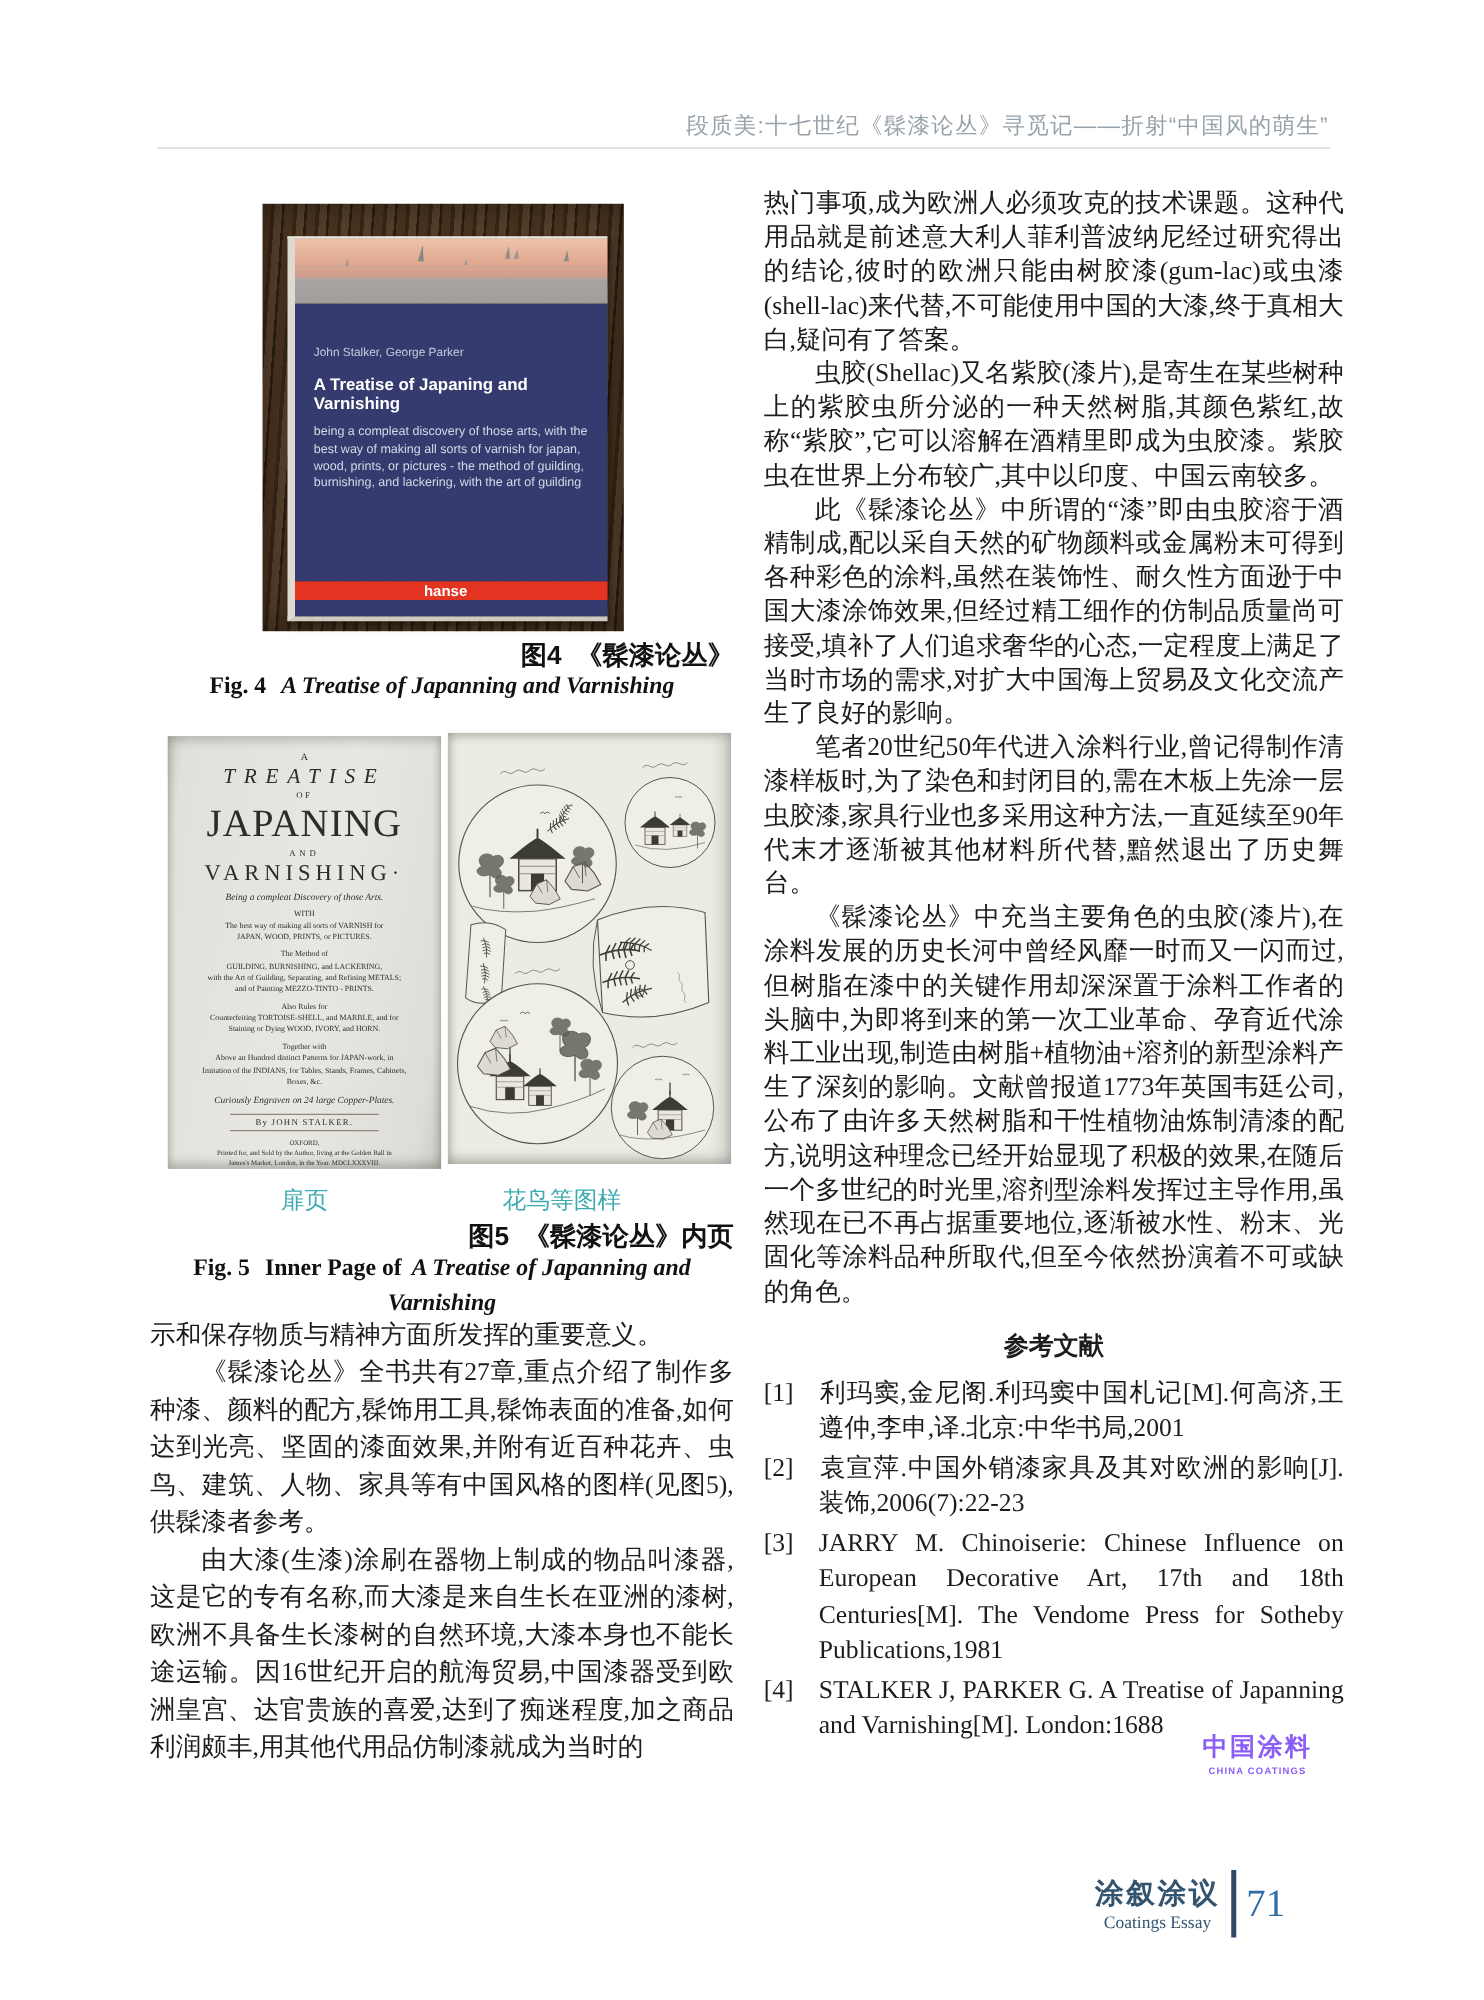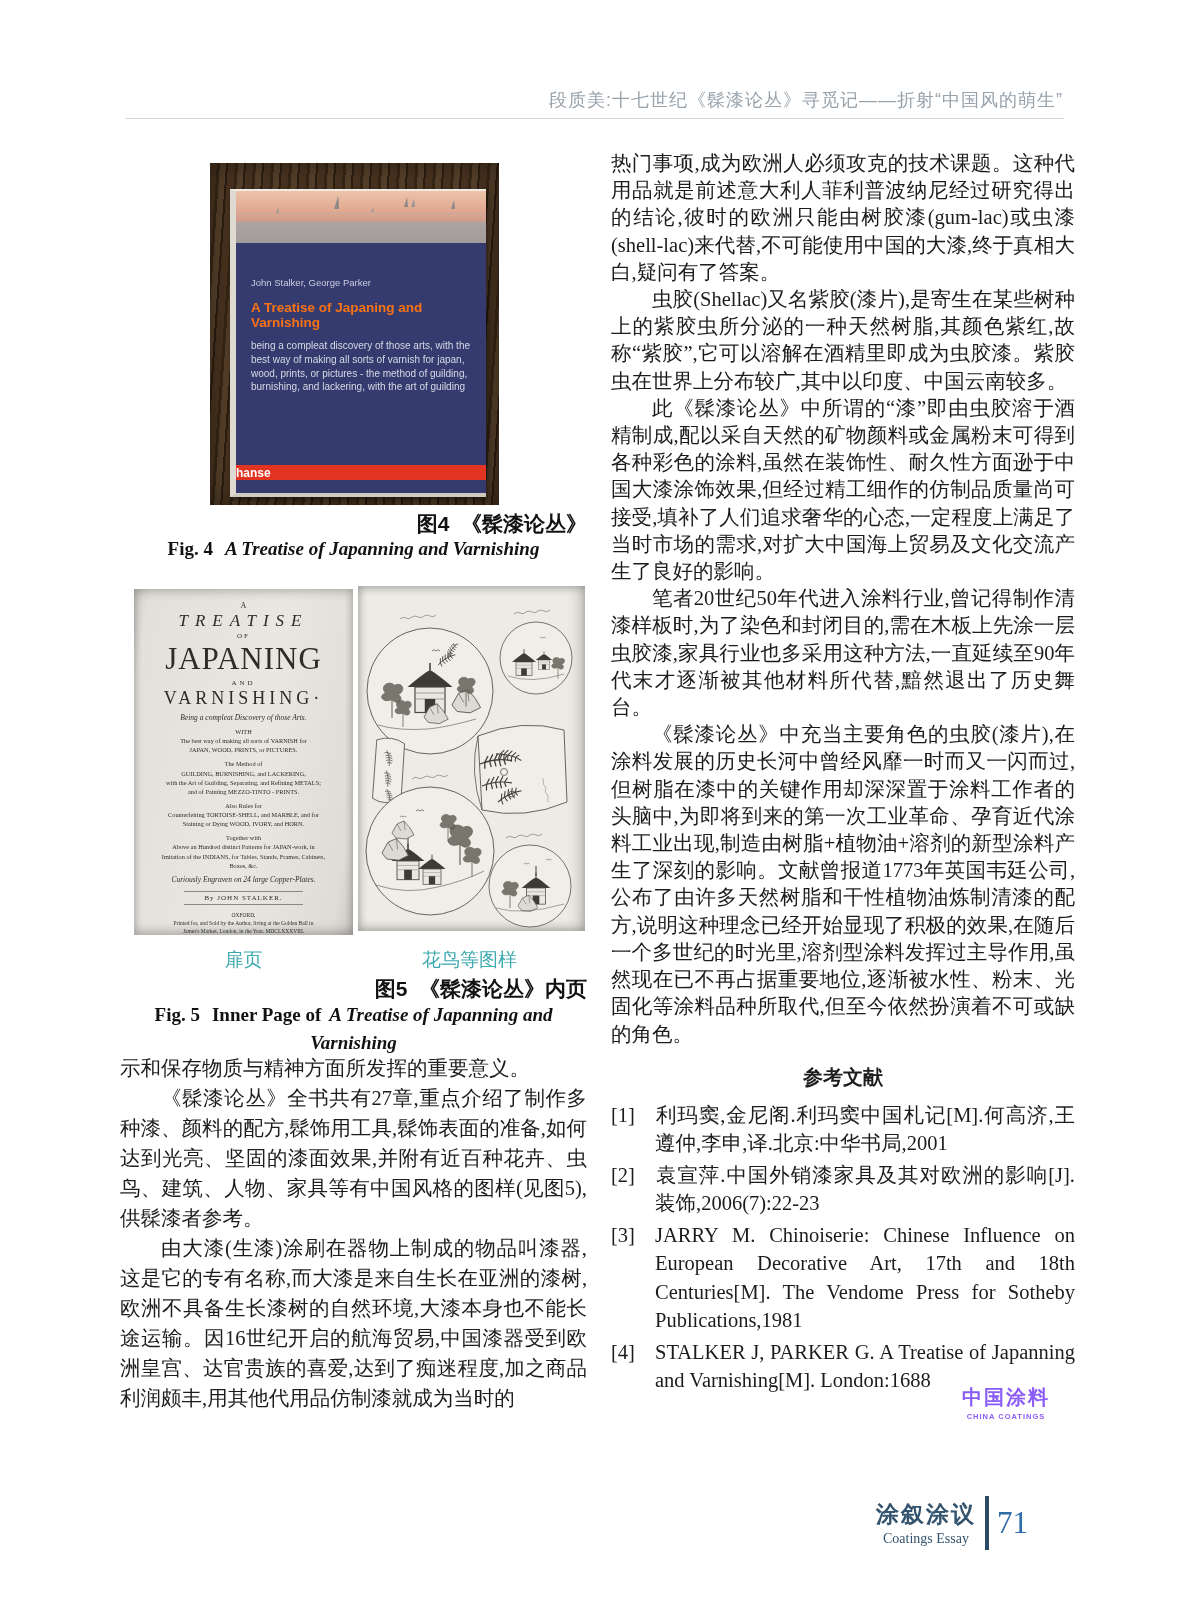--- a/index.html
+++ b/index.html
@@ -16,23 +16,23 @@
     background:
       repeating-linear-gradient(94deg,#4a3420 0 7px,#382716 7px 10px,#57412b 10px 16px,#2d1e11 16px 18px);
     box-shadow:inset 0 0 30px rgba(0,0,0,.45);}
   .book{position:absolute;left:20px;top:26px;right:13px;bottom:8px;display:flex;flex-direction:column;
         border-left:6px solid #ded9d1;border-bottom:4px solid #cfcabf;border-top:2px solid #efece6;
         box-shadow:2px 3px 6px rgba(0,0,0,.5);}
   .book-sea{height:52px;position:relative;background:linear-gradient(#ecc3aa 0%,#e0a78f 40%,#cf9d8d 58%,#aaa5a2 62%,#a19c99 100%);}
   .book-sea svg{position:absolute;inset:0;}
   .book-navy{flex:1;background:#353b6e;position:relative;}
   .book-authors{margin:34px 15px 0;font-family:"Liberation Sans","DejaVu Sans",sans-serif;font-size:9.5px;color:#c9cddd;}
-  .book-title{margin:12px 15px 0;font-family:"Liberation Sans","DejaVu Sans",sans-serif;font-weight:bold;font-size:13.5px;color:#f97316;}
+  .book-title{margin:12px 15px 0;font-family:"Liberation Sans","DejaVu Sans",sans-serif;font-weight:bold;font-size:13.5px;color:#ffffff;}
   .book-sub{margin:9px 15px 0;font-family:"Liberation Sans","DejaVu Sans",sans-serif;font-size:10px;line-height:1.38;color:#d6d9e6;}
-  .book-redbar{height:15px;background:#e23420;display:flex;justify-content:flex-start;align-items:center;padding-right:9px;}
+  .book-redbar{height:15px;background:#e23420;display:flex;justify-content:center;align-items:center;padding-right:9px;}
   .book-redbar span{color:#fff;font-family:"Liberation Sans",sans-serif;font-weight:bold;font-size:12px;}
   .book-navy-bottom{height:13px;background:#353b6e;}
 
   
   .figcap-zh{position:absolute;left:120px;width:467px;text-align:right;font-weight:bold;font-size:21px;
              font-family:"Liberation Sans","DejaVu Sans",sans-serif;white-space:pre-wrap;color:#111;}
   .figcap-en{position:absolute;left:120px;width:467px;text-align:center;font-weight:bold;font-size:19px;color:#111;}
   .figcap-en .pre{margin-right:12px;}
   .it{font-style:italic;}
 
@@ -54,21 +54,21 @@
              border-top:1px solid #8a887f;border-bottom:1px solid #8a887f;}
   .tp-imprint{font-size:5.5px;line-height:1.5;margin-top:6px;white-space:pre-line;}
 
   
   .fig5-right{position:absolute;left:358px;top:586px;width:227px;height:345px;background:#ecebe4;
     box-shadow:inset -7px 0 12px rgba(0,0,0,.15), inset 4px 0 7px rgba(0,0,0,.1),
                inset 0 4px 7px rgba(0,0,0,.1), inset 0 -5px 8px rgba(0,0,0,.12);}
 
   .fig5-label{position:absolute;top:947px;font-size:19px;color:#3fa9b0;text-align:center;}
   .fig5-label.left{left:134px;width:219px;}
-  .fig5-label.right{left:356px;width:227px;}
+  .fig5-label.right{left:336px;width:227px;}
 
   
   .left-body{position:absolute;left:120px;top:1053px;width:467px;font-size:20.5px;line-height:30px;text-align:justify;}
   .left-body p,.right-col p{margin:0;}
   .indent{text-indent:2em;}
   .right-col{position:absolute;left:599px;top:150px;width:464px;font-size:20.5px;line-height:27.2px;text-align:justify;margin-left:12px;}
   .refs-heading{text-align:center;font-weight:bold;font-size:20px;margin:16px 0 10px;
                 font-family:"Liberation Sans","DejaVu Sans",sans-serif;}
   .ref-list{margin:0;padding:0;list-style:none;}
   .ref-item{padding-left:44px;margin-bottom:3px;line-height:28.5px;text-align:justify;}

